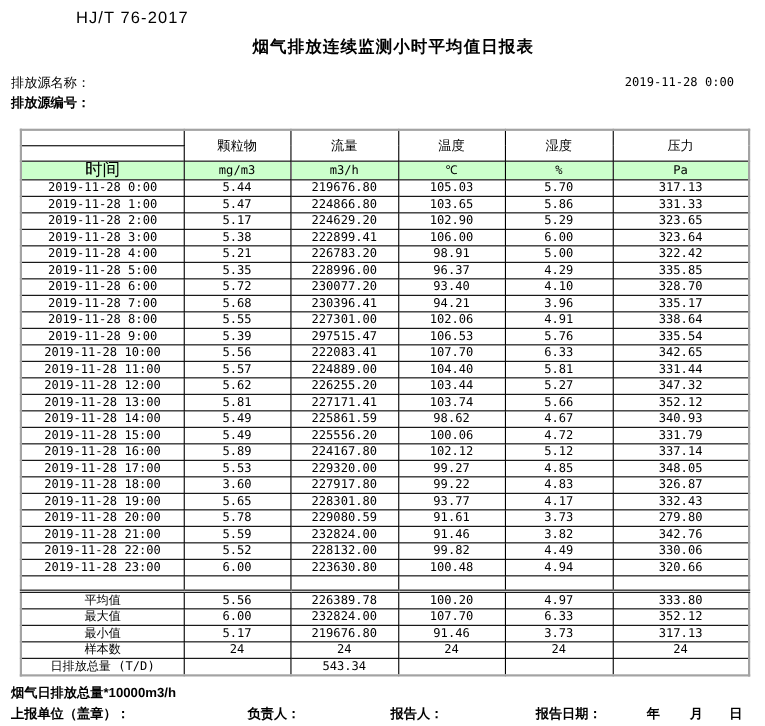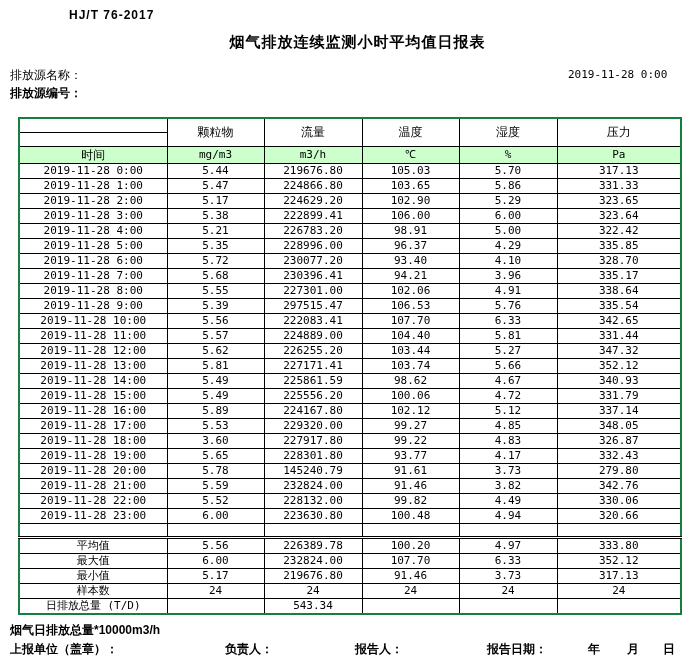--- a/index.html
+++ b/index.html
@@ -1,37 +1,37 @@
 <!DOCTYPE html>
 <html><head>
 <meta charset="utf-8">
 <style>
   * { margin:0; padding:0; box-sizing:border-box; }
   html,body { width:695px; height:660px; background:#ffffff; overflow:hidden;
               font-family:"Liberation Sans", sans-serif; color:#000; }
   .page { position:relative; width:695px; height:660px; }
 
-  .standard   { position:absolute; left:25px; top:8px; font-size:12px; font-weight:bold; letter-spacing:1px;padding-left:44px; }
+  .standard   { position:absolute; left:25px; top:8px; font-size:15px; font-weight:normal; letter-spacing:1px;padding-left:44px; }
   .title      { position:absolute; left:0; top:33px; width:100%; text-align:center;
                 font-size:15px; font-weight:bold; letter-spacing:1px;margin-left:10px; }
   .info-name  { position:absolute; left:10px; top:67px; font-size:12px; font-weight:normal; }
   .info-code  { position:absolute; left:10px; top:85px; font-size:12px; font-weight:bold; }
   .info-date  { position:absolute; left:568px; top:68px; font-size:11px;
                 font-family:"DejaVu Sans Mono", monospace; }
 
   table.report { position:absolute; left:18px; top:117px; width:662px;
                  border-collapse:collapse; table-layout:fixed;
-                 border:2px solid #15803d; }
+                 border:2px solid #a3a3a3; }
   table.report td { border:1px solid #000; text-align:center; padding:0;
                     font-size:11px; height:14px; line-height:14px;
                     font-family:"DejaVu Sans Mono", monospace;
                     overflow:hidden; white-space:nowrap; }
   tr.hr1 td { height:14px; font-family:"Liberation Sans", sans-serif; font-size:12px; }
   tr.unit-row td { background:#ccffcc; height:16px; line-height:16px; }
-  tr.unit-row td.c-time { font-family:"Liberation Sans", sans-serif; font-size:12px; }
+  tr.unit-row td.c-time { font-family:"Liberation Sans", sans-serif; font-size:16px; }
   td.sum-label { font-family:"Liberation Sans", sans-serif; font-size:12px; }
   tr.sum-first td { border-top:3px double #000; }
   td.label-left { text-align:left; padding-left:2px; }
 
   .foot-note  { position:absolute; left:10px;  top:622px; font-size:12px; font-weight:bold; }
   .foot-line  { position:absolute; left:0; top:641px; width:695px; height:16px; font-size:12px; font-weight:bold; }
   .foot-line span { position:absolute; white-space:nowrap; }
   .fl-unit    { left:10px; }
   .fl-resp    { left:225px; }
   .fl-reporter{ left:355px; }
@@ -239,21 +239,21 @@
           <td class="c-time">2019-11-28 19:00</td>
           <td>5.65</td>
           <td>228301.80</td>
           <td>93.77</td>
           <td>4.17</td>
           <td>332.43</td>
         </tr>
         <tr>
           <td class="c-time">2019-11-28 20:00</td>
           <td>5.78</td>
-          <td>145240.79</td>
+          <td>229080.59</td>
           <td>91.61</td>
           <td>3.73</td>
           <td>279.80</td>
         </tr>
         <tr>
           <td class="c-time">2019-11-28 21:00</td>
           <td>5.59</td>
           <td>232824.00</td>
           <td>91.46</td>
           <td>3.82</td>

